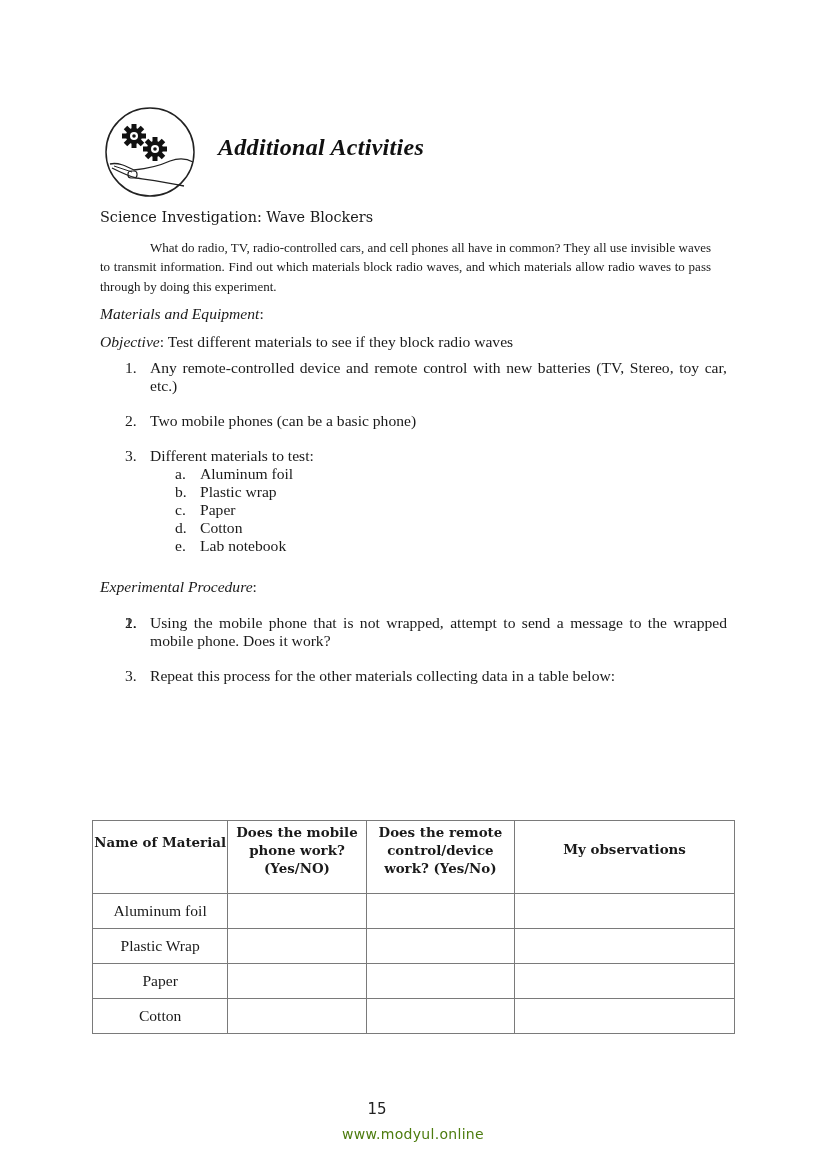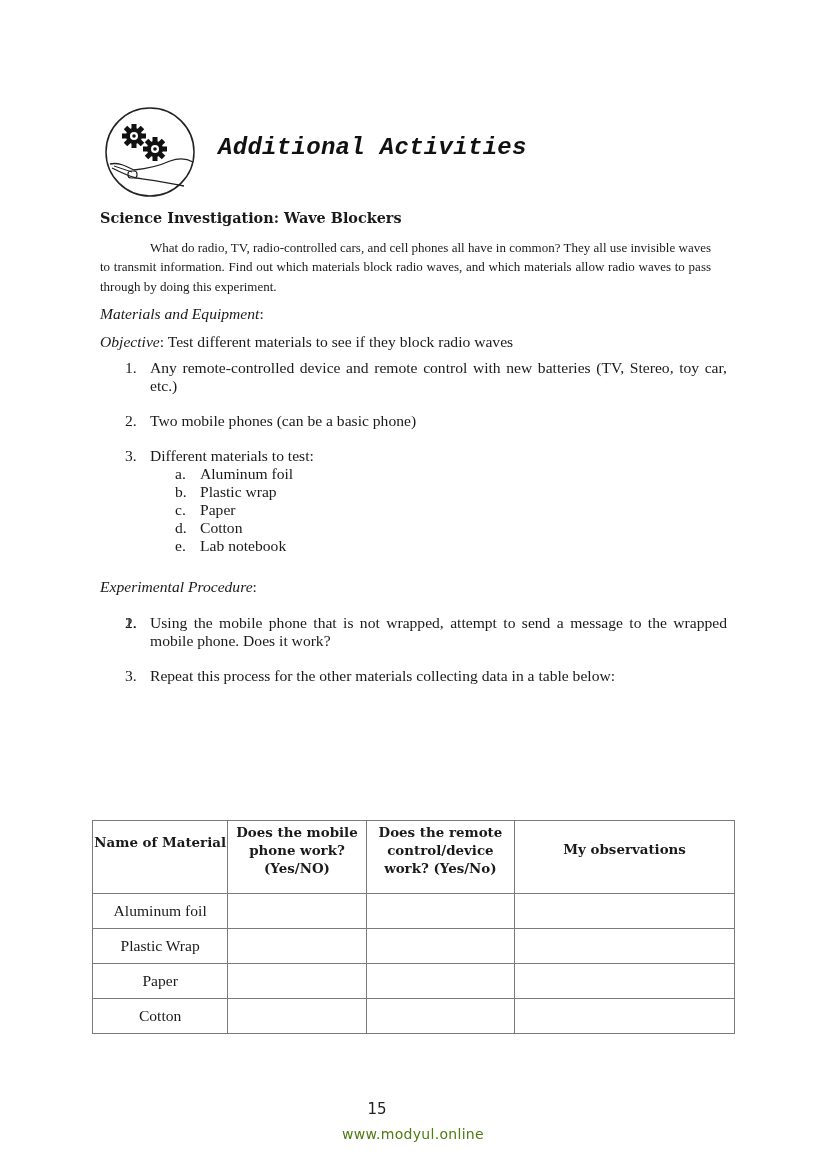--- a/index.html
+++ b/index.html
@@ -6,26 +6,26 @@
   body {
     width: 826px; height: 1169px; position: relative; overflow: hidden;
     font-family: "DejaVu Serif", "Liberation Serif", serif;
     color: #1a1a1a;
   }
   .page { position: absolute; left: 0; top: 0; width: 826px; height: 1169px; }
 
   .logo { position: absolute; left: 104px; top: 106px; width: 92px; height: 92px; }
   .title {
     position: absolute; left: 218px; top: 134px;
-    font-family: Liberation Mono, monospace; font-style: italic; font-weight: bold;
+    font-family: Liberation Serif, serif; font-style: italic; font-weight: bold;
     font-size: 24px; letter-spacing: 0.3px; color: #111;
   }
 
   .content { position: absolute; left: 100px; top: 208px; width: 627px; font-size: 14.4px; line-height: 19.5px; }
-  .section-title { font-weight: bold; font-size: 14.4px; margin: 0 0 10px 0; font-family: "DejaVu Serif", serif; }
+  .section-title { font-weight: normal; font-size: 14.4px; margin: 0 0 10px 0; font-family: "DejaVu Serif", serif; }
   .para { text-align: justify; text-indent: 50px; margin: 0 16px 8px 0; font-family: Liberation Serif, serif; font-size: 13px; }
   .label-line { margin: 0 0 8px 0; font-family: "Liberation Serif", serif; font-size: 15.6px; }
   .label-line .it { font-style: italic; }
 
   ol.main { list-style: none; margin: 0 0 0 0; padding: 0; font-family: "Liberation Serif", serif; font-size: 15.6px; }
   ol.main > li { position: relative; padding-left: 50px; margin-bottom: 17px; text-align: justify; line-height: 18px; }
   ol.main > li .num { position: absolute; left: 25px; top: 0; }
   ol.sub { list-style: none; margin: 0; padding: 0; }
   ol.sub > li { position: relative; padding-left: 50px; line-height: 18px; }
   ol.sub > li .num { position: absolute; left: 25px; top: 0; }

